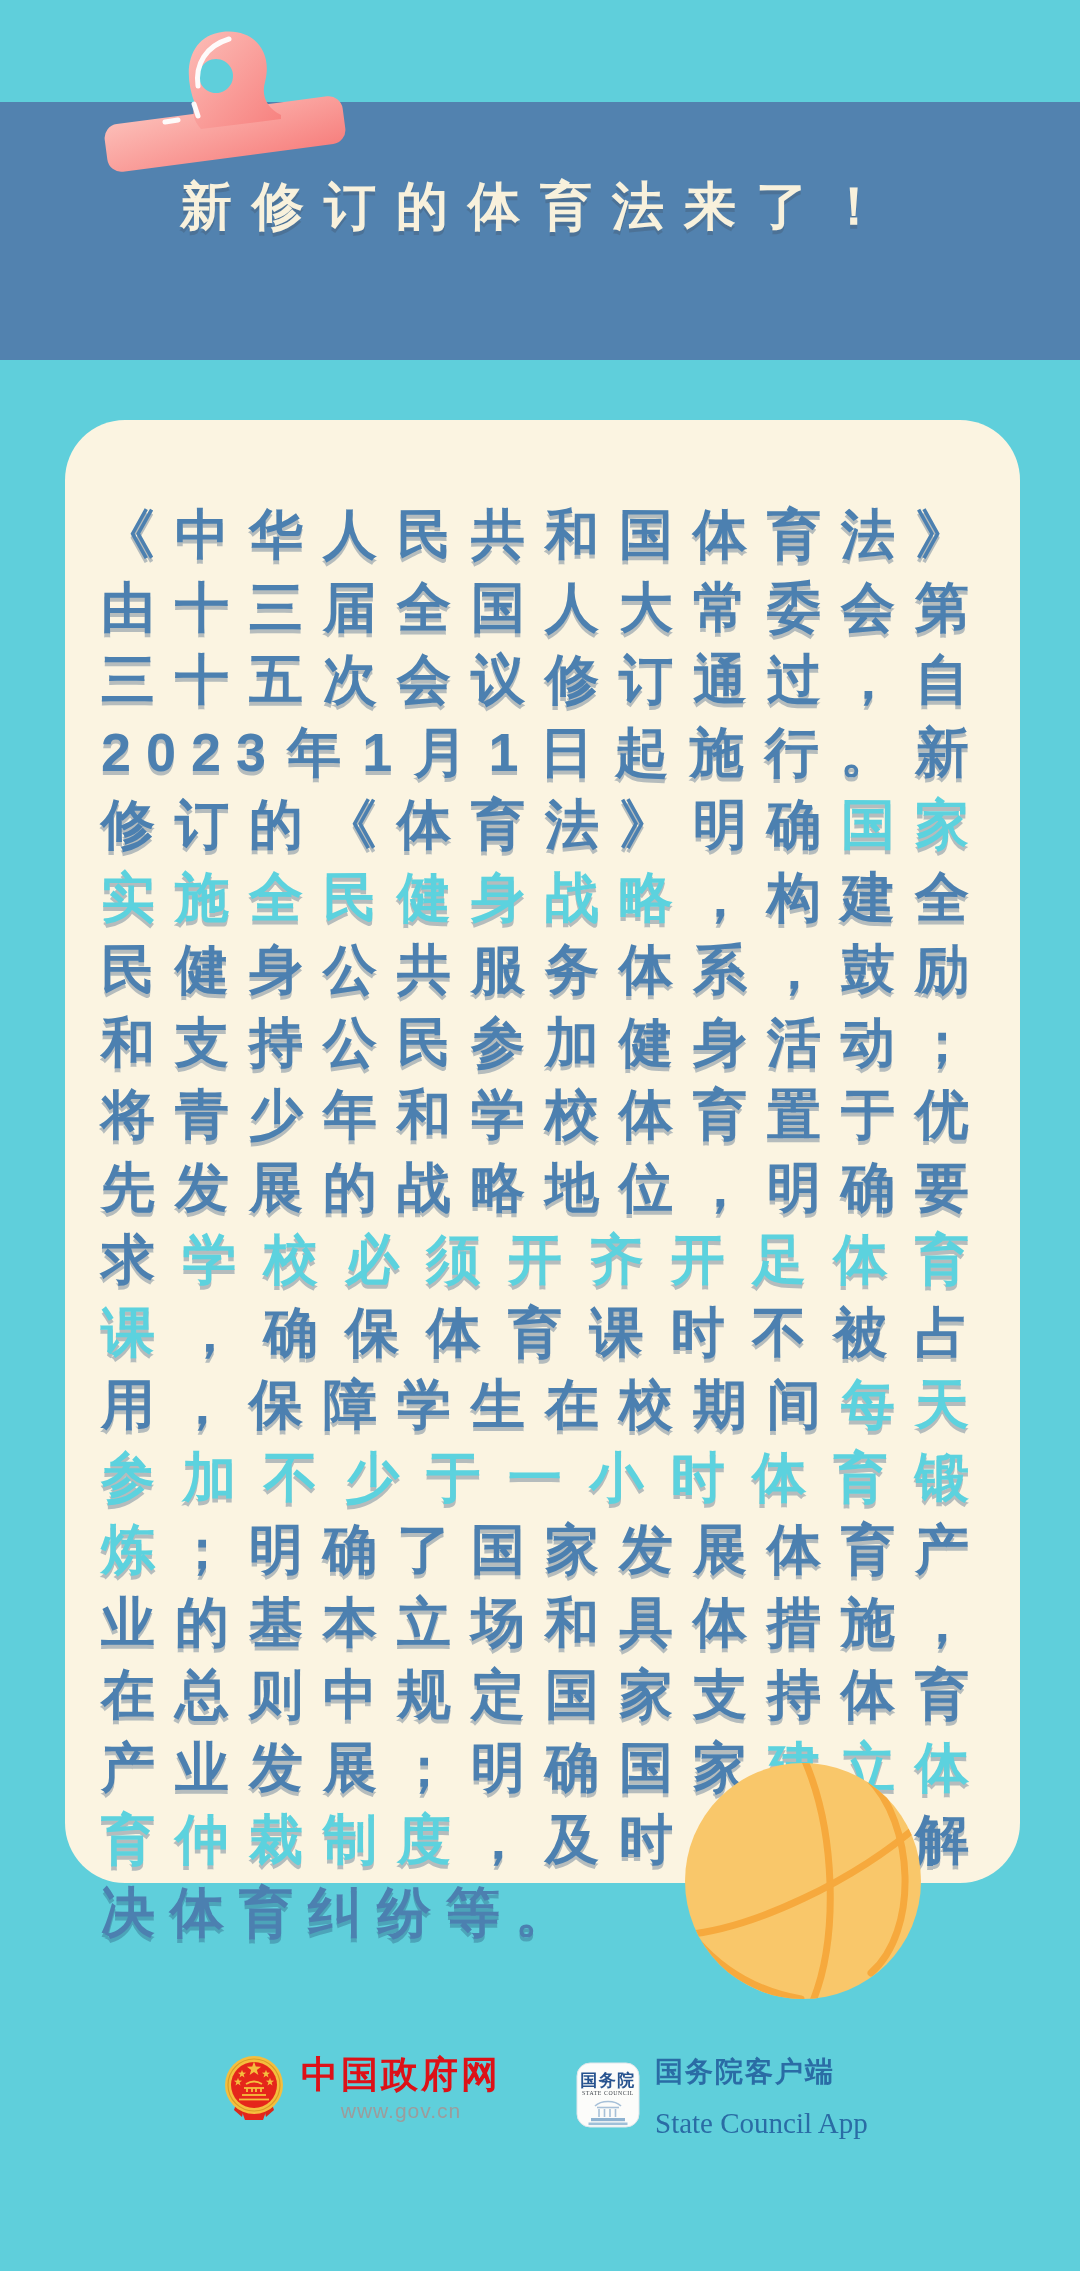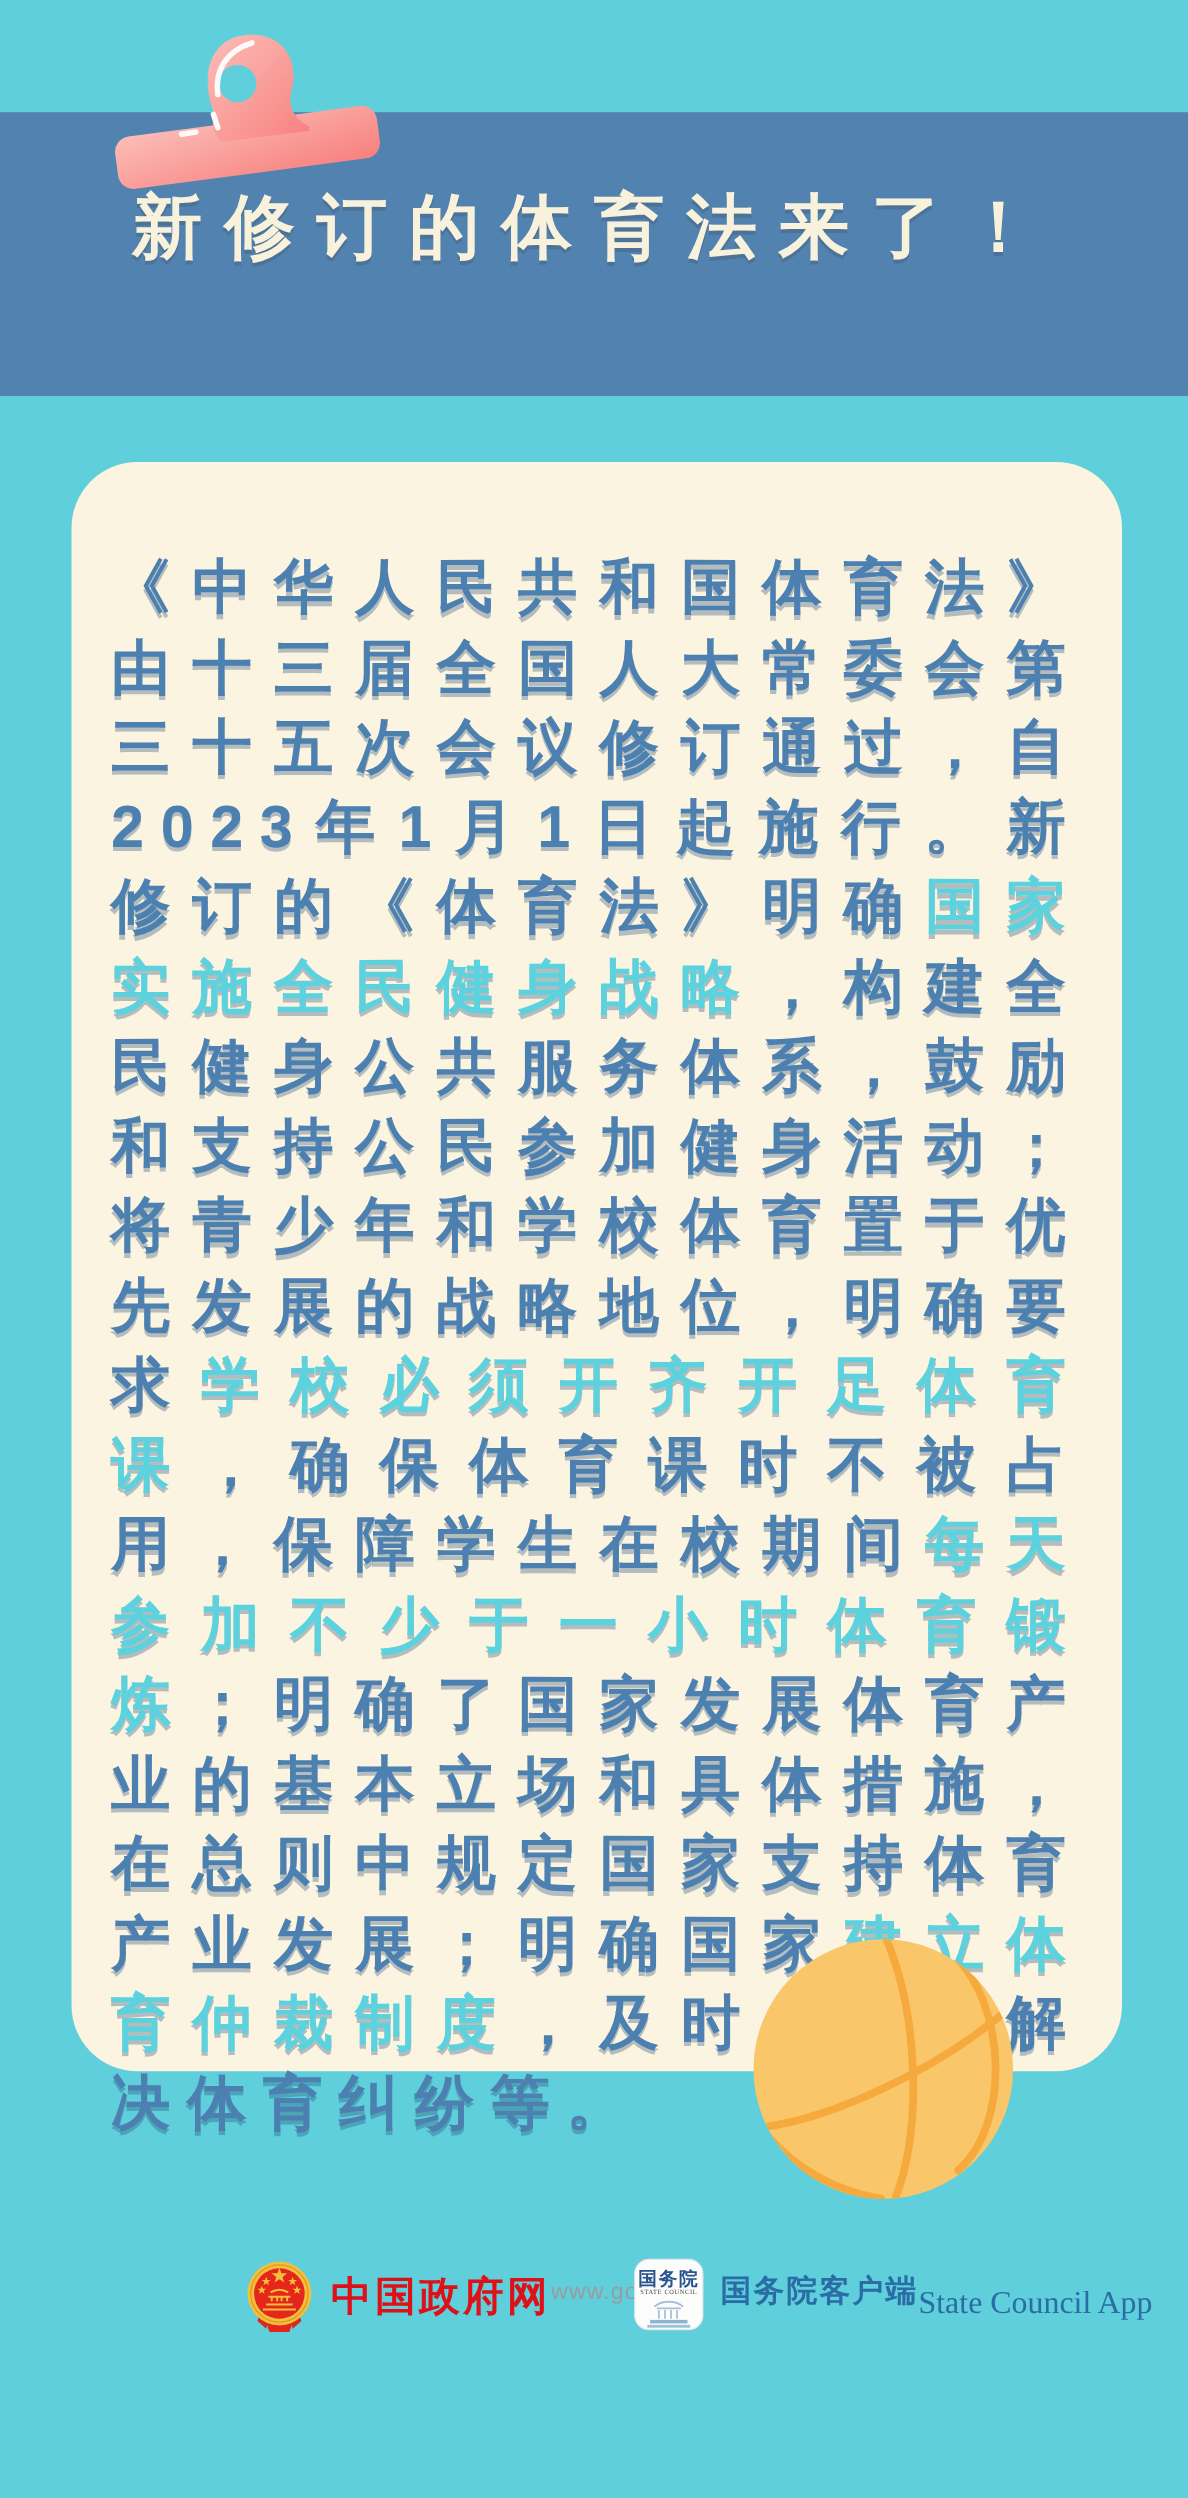--- a/index.html
+++ b/index.html
@@ -22,21 +22,21 @@
   }
   .clip{
     position:absolute;left:95px;top:24px;
     width:260px;height:160px;
   }
   .title{
     position:absolute;left:0;top:168px;width:1080px;
     text-align:center;
     color:#F8F1DC;
     font-weight:900;
-    font-size:64px;
+    font-size:52px;
     line-height:77px;
     letter-spacing:20px;
     text-shadow:0 4px 0 rgba(62,74,88,0.28);
     white-space:nowrap;
   }
   
   .card{
     position:absolute;left:65px;top:420px;
     width:955px;height:1463px;
     background:#FBF4E1;
@@ -60,21 +60,21 @@
     position:absolute;left:683px;top:1761px;
     width:240px;height:240px;
   }
   
   .footer-group{
     position:absolute;
     display:flex;align-items:center;
   }
   .gov-group{left:222px;top:2054px;}
   .app-group{left:576px;top:2052px;}
-  .logo-text{margin-left:15px;display:flex;flex-direction:row;}
+  .logo-text{margin-left:15px;display:flex;flex-direction:column;}
   .gov-name{
     font-size:37px;font-weight:900;color:#DD1117;
     letter-spacing:3px;line-height:40px;white-space:nowrap;
   }
   .gov-url{
     font-size:21px;color:#9C9C9C;letter-spacing:1px;
     margin-top:5px;line-height:22px;text-align:center;
   }
   .app-name{
     font-size:28px;font-weight:900;color:#2A6CA5;

